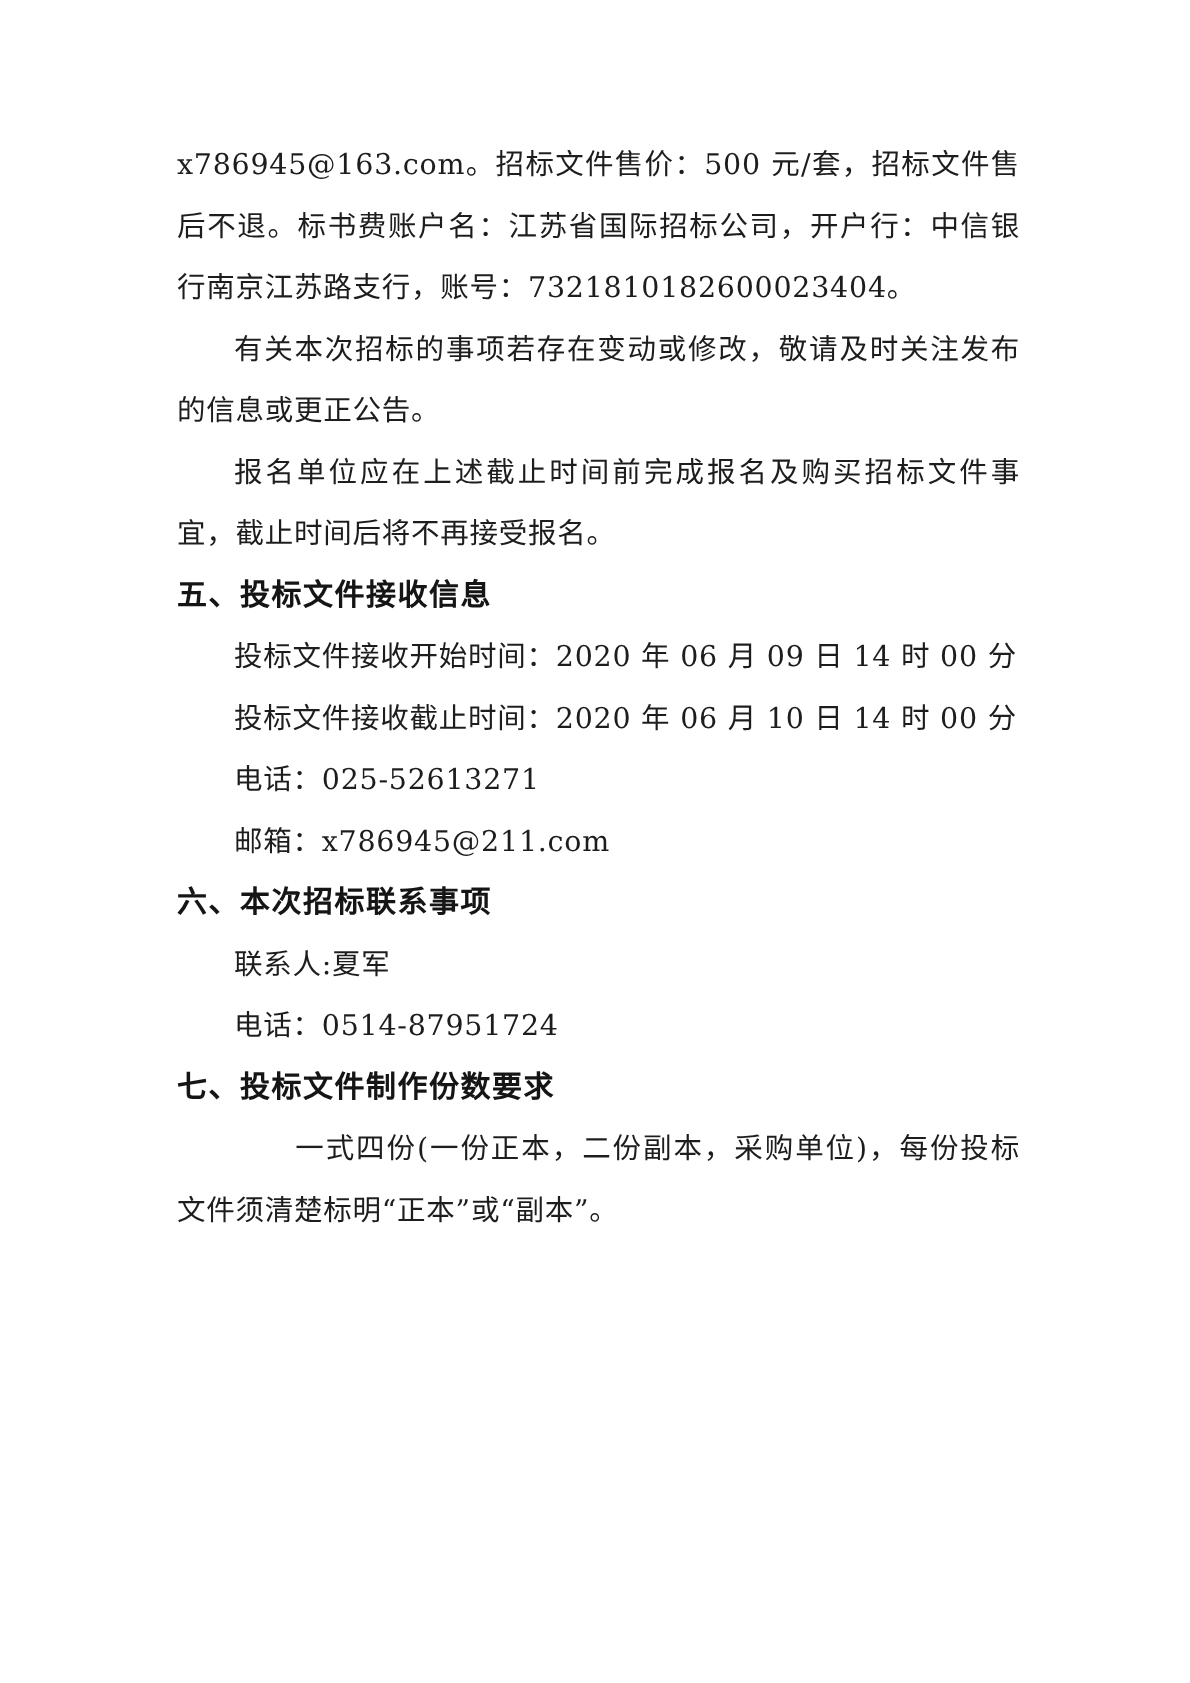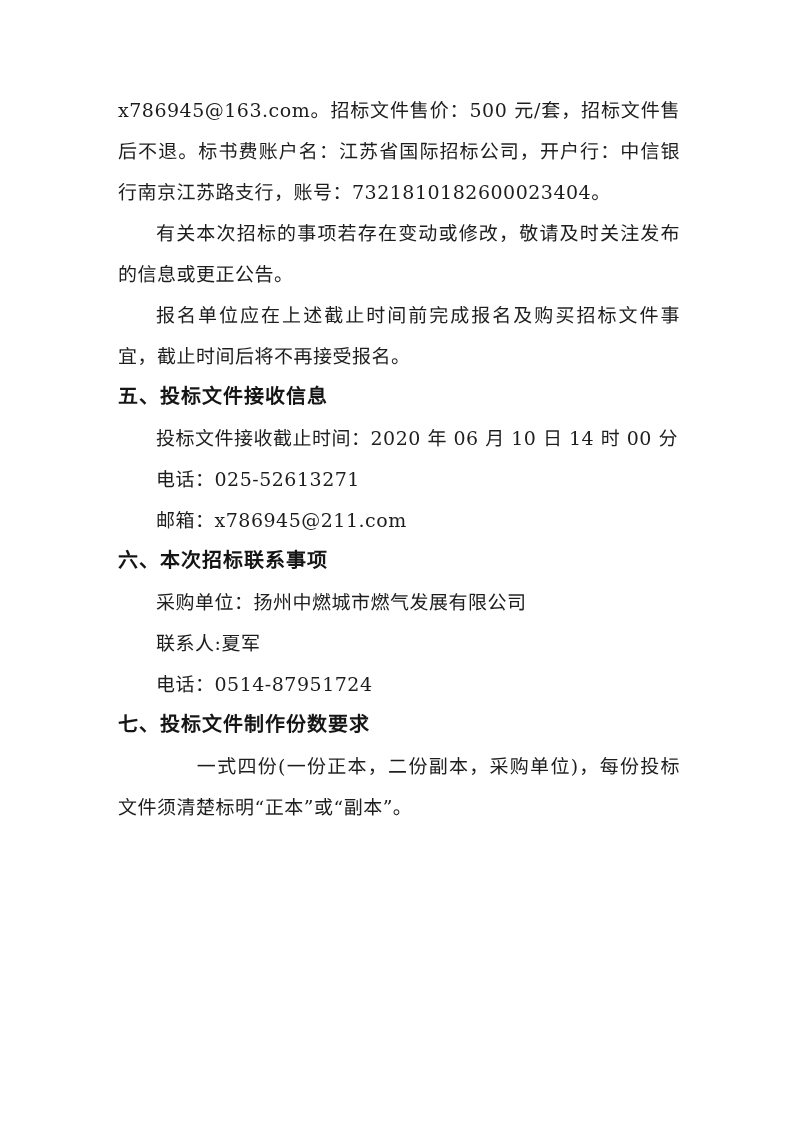--- a/index.html
+++ b/index.html
@@ -29,39 +29,39 @@
     text-indent: 2em;
   }
   .cont {
     text-indent: 0;
   }
   .deep {
     text-indent: 4.15em;
   }
   .heading {
     margin: 0;
-    font-family: Liberation Mono, monospace;
+    font-family: Liberation Sans, sans-serif;
     font-weight: bold;
     font-size: 20px;
     letter-spacing: 1px;
     text-align: left;
     text-indent: 0;
     color: #151515;
   }
 </style>
 </head>
 <body>
 
 <div class="page">
   <p class="para cont">x786945@163.com。招标文件售价：500 元/套，招标文件售后不退。标书费账户名：江苏省国际招标公司，开户行：中信银行南京江苏路支行，账号：7321810182600023404。</p>
   <p class="para">有关本次招标的事项若存在变动或修改，敬请及时关注发布的信息或更正公告。</p>
   <p class="para">报名单位应在上述截止时间前完成报名及购买招标文件事宜，截止时间后将不再接受报名。</p>
   <p class="heading">五、投标文件接收信息</p>
+  <p class="para">投标文件接收开始时间：2020 年 06 月 09 日 14 时 00 分</p>
   <p class="para">投标文件接收截止时间：2020 年 06 月 10 日 14 时 00 分</p>
   <p class="para">电话：025-52613271</p>
   <p class="para">邮箱：x786945@211.com</p>
   <p class="heading">六、本次招标联系事项</p>
-  <p class="para">采购单位：扬州中燃城市燃气发展有限公司</p>
   <p class="para">联系人:夏军</p>
   <p class="para">电话：0514-87951724</p>
   <p class="heading">七、投标文件制作份数要求</p>
   <p class="para deep">一式四份(一份正本，二份副本，采购单位)，每份投标文件须清楚标明“正本”或“副本”。</p>
 </div>
 
 </body></html>

